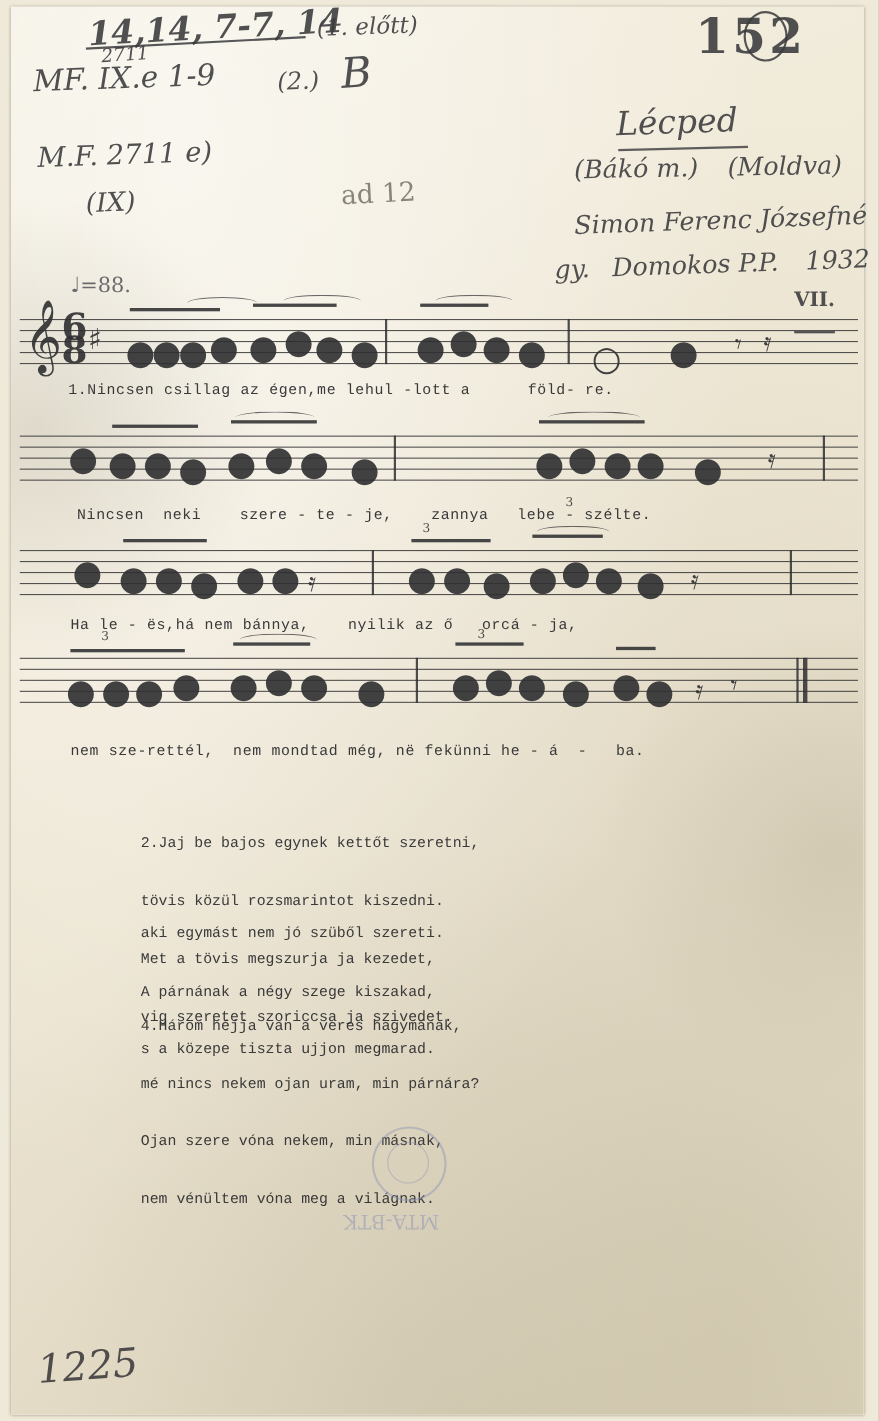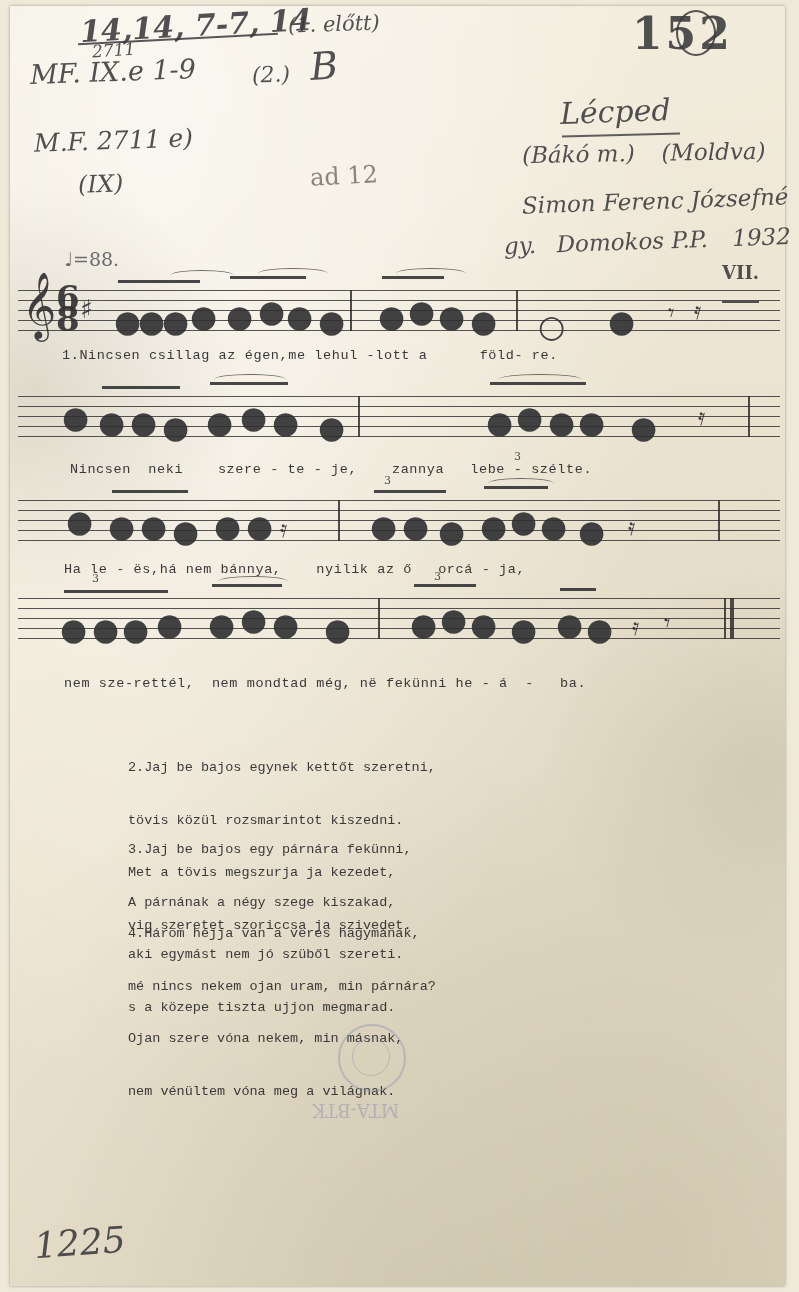--- a/index.html
+++ b/index.html
@@ -477,23 +477,22 @@
   <div class="lyric" style="left:64px; top:676px;">nem sze-rettél,  nem mondtad még, në fekünni he - á  -   ba.</div>
 
   <div class="verse-block" style="top:724px;">
     <div>2.Jaj be bajos egynek kettőt szeretni,</div>
     <div>tövis közül rozsmarintot kiszedni.</div>
     <div>Met a tövis megszurja ja kezedet,</div>
     <div>vig szeretet szoriccsa ja szivedet.</div>
   </div>
 
   <div class="verse-block" style="top:806px;">
-    <div>3.Jaj be bajos egy párnára fekünni,</div>
+    <div>aki egymást nem jó szüből szereti.</div>
     <div>A párnának a négy szege kiszakad,</div>
-    <div>aki egymást nem jó szüből szereti.</div>
     <div>s a közepe tiszta ujjon megmarad.</div>
   </div>
 
   <div class="verse-block" style="top:890px;">
     <div>4.Három héjja van a veres hagymának,</div>
     <div>mé nincs nekem ojan uram, min párnára?</div>
     <div>Ojan szere vóna nekem, min másnak,</div>
     <div>nem vénültem vóna meg a világnak.</div>
   </div>
 

